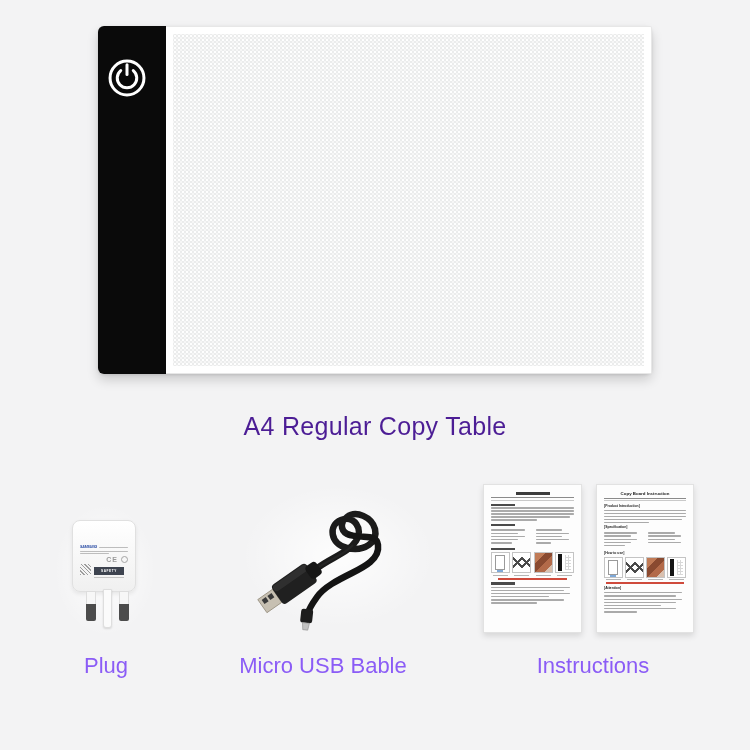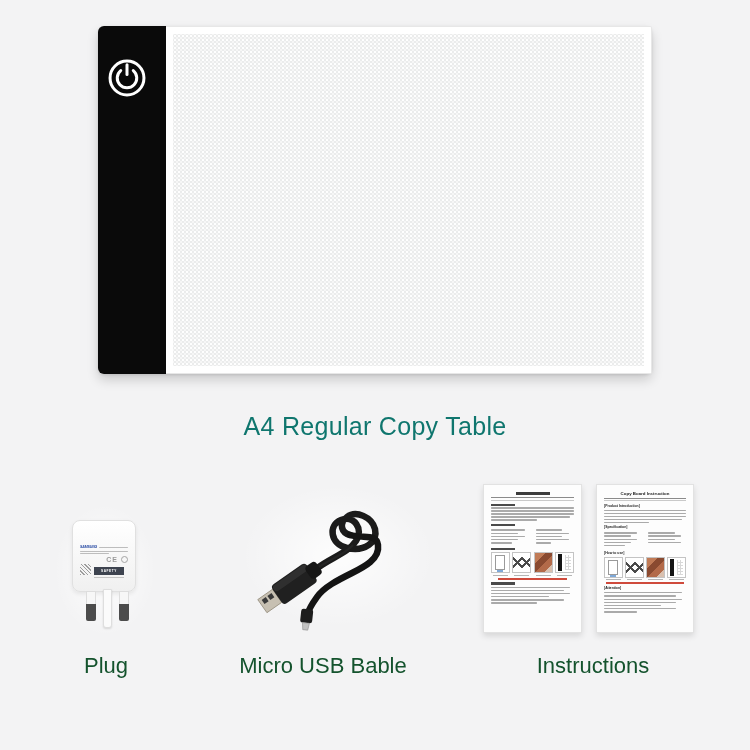--- a/index.html
+++ b/index.html
@@ -14,24 +14,24 @@
   .power{position:absolute;left:8px;top:31px;}
   .pad-frame{position:absolute;left:68px;top:0;width:486px;height:348px;background:#ffffff;
              border-radius:0 2px 2px 0;border:1px solid #e7e7e7;border-left:none;box-sizing:border-box;}
   .pad-surface{position:absolute;left:7px;top:7px;right:7px;bottom:7px;background-color:#ebecec;
                background-image:radial-gradient(rgba(255,255,255,.95) .8px,transparent 1.1px),
                                 radial-gradient(rgba(255,255,255,.55) .8px,transparent 1.1px);
                background-size:4px 4px,4px 4px;background-position:0 0,2px 2px;}
 
   
   .title{position:absolute;left:0;top:412px;width:750px;text-align:center;
-         font-size:25px;color:#0f766e;letter-spacing:.3px;}
-
-  
-  .cap{position:absolute;font-size:22px;color:#14532d;text-align:center;}
+         font-size:25px;color:#4c1d95;letter-spacing:.3px;}
+
+  
+  .cap{position:absolute;font-size:22px;color:#8b5cf6;text-align:center;}
   .cap.plug-cap{left:46px;top:653px;width:120px;}
   .cap.usb-cap{left:233px;top:653px;width:180px;text-align:center;}
   .cap.ins-cap{left:503px;top:653px;width:180px;text-align:center;}
 
   
   .glow{position:absolute;background:radial-gradient(ellipse at center,rgba(255,255,255,.85),rgba(255,255,255,0) 72%);}
   .glow.g-usb{left:243px;top:486px;width:190px;height:140px;}
   .glow.g-plug{left:55px;top:505px;width:100px;height:130px;}
   .plug-body{position:absolute;left:72px;top:520px;width:64px;height:72px;border-radius:8px;
              background:linear-gradient(#ffffff,#f0f0f0);border:1px solid #e0e0e0;box-sizing:border-box;

